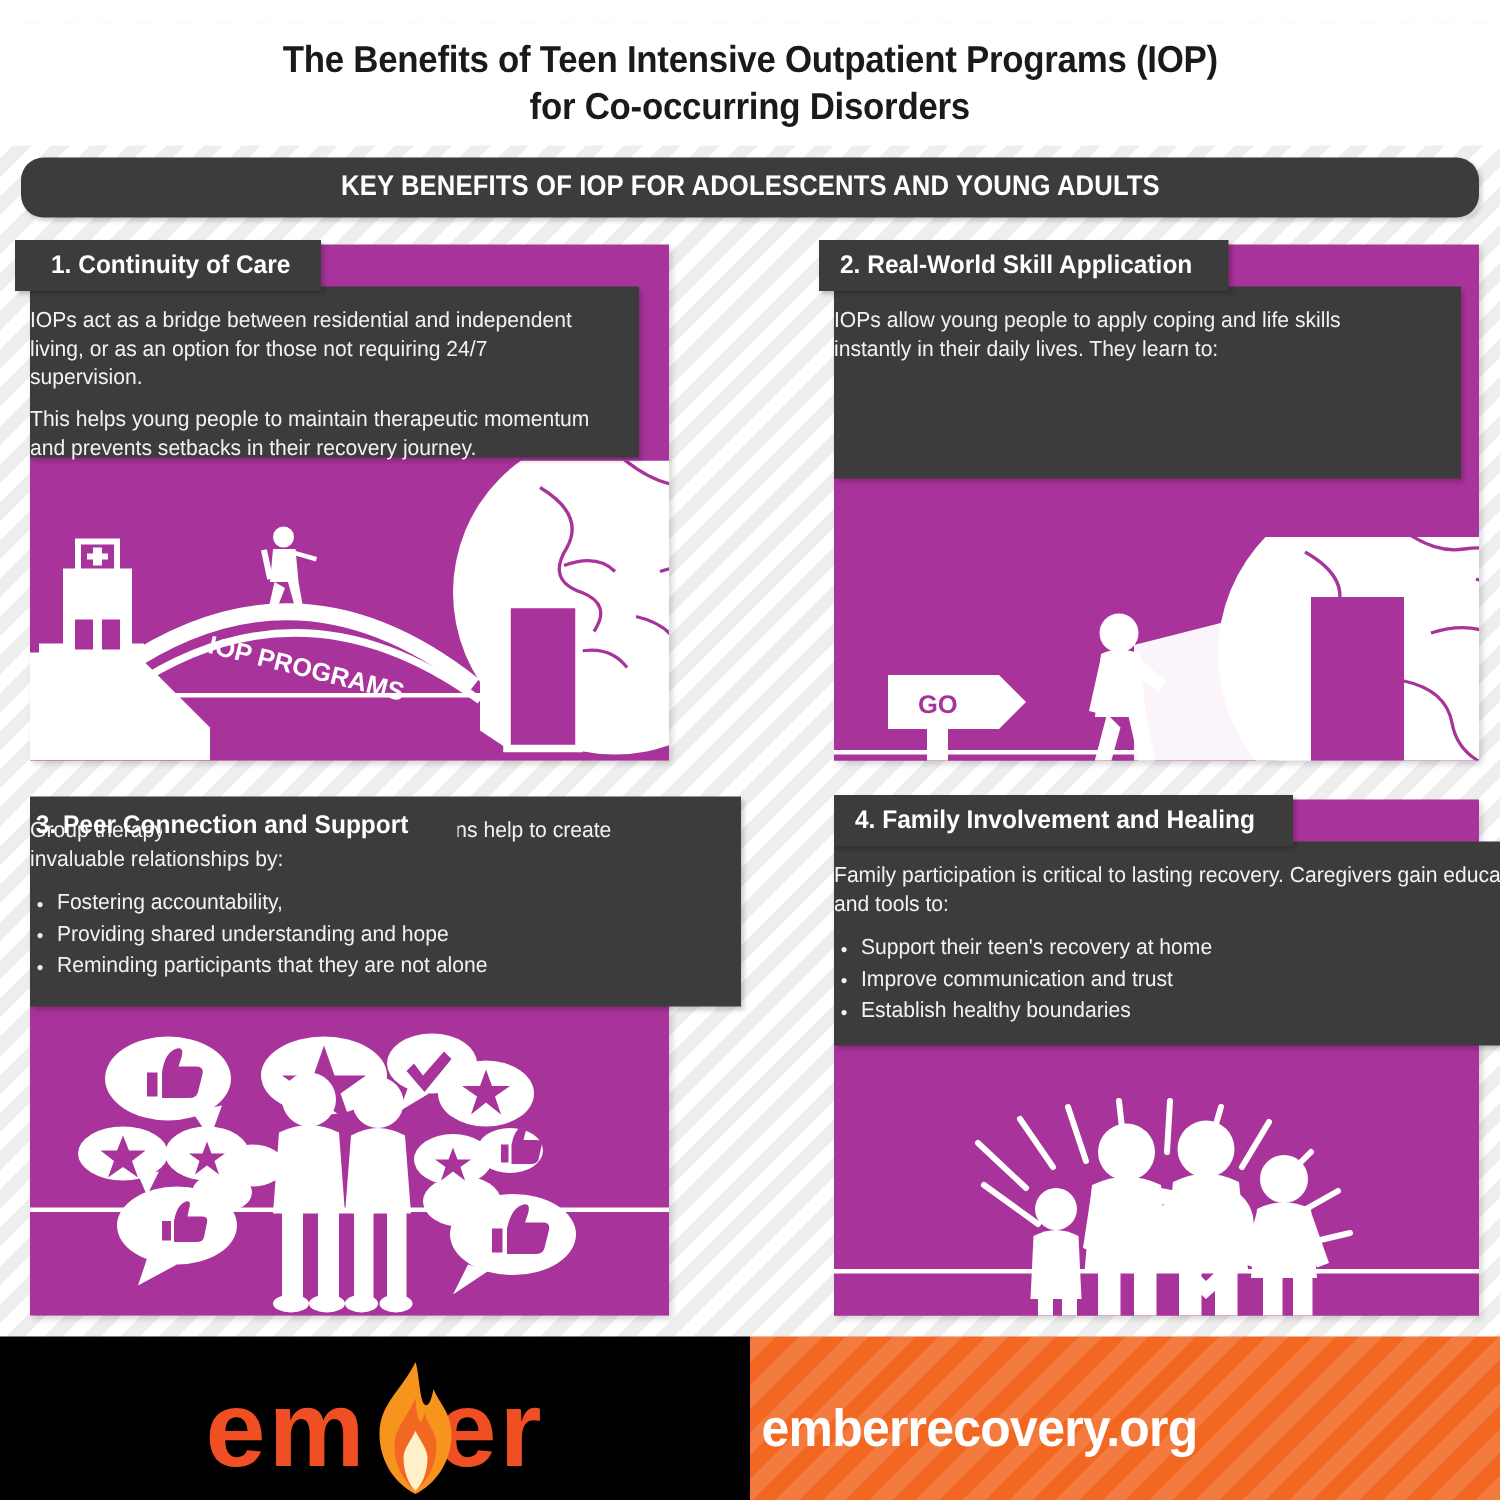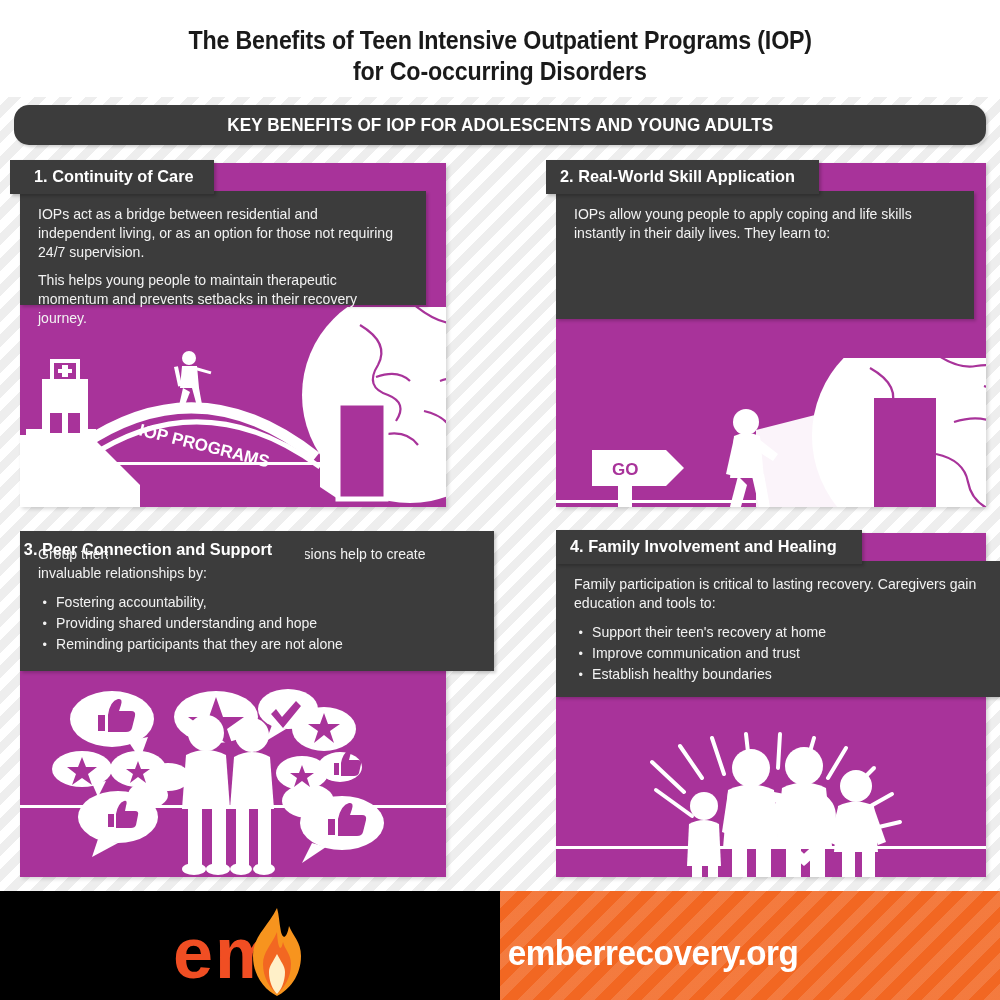--- a/index.html
+++ b/index.html
@@ -58,21 +58,21 @@
     transform:scaleX(.96);transform-origin:left center;}
   #tab1{left:10px;top:145px;padding-left:24px;}
   #tab2{left:546px;top:145px;}
   #tab3{left:20px;top:518px;background:transparent;box-shadow:none;padding-left:0;}
   #tab3 .t3-fill{position:absolute;left:88px;top:0;right:-8px;bottom:0;background:#3c3c3c;z-index:-1;}
   #tab3 span{padding-left:4px;}
   #tab4{left:556px;top:515px;}
 
   .body-box{
     position:absolute;background:#3c3c3c;z-index:3;
-    padding:14px 16px 12px 18px;box-sizing:border-box;
+    padding:14px 16px 12px 0;box-sizing:border-box;
     box-shadow:2px 2px 3px rgba(0,0,0,.2);
   }
   #box1{left:20px;top:176px;width:406px;height:114px;}
   #box2{left:556px;top:176px;width:418px;height:128px;}
   #box3{left:20px;top:516px;width:474px;height:140px;}
   #box4{left:556px;top:546px;width:504px;height:136px;}
 
   .body-box p{
     margin:0 0 9px 0;color:#f2f2f2;font-size:14.5px;line-height:19px;
     transform:scaleX(.97);transform-origin:left top;
@@ -386,20 +386,21 @@
       <li>Establish healthy boundaries</li>
     </ul>
   </div>
 
   <div class="footer">
     <div class="footer-left">
       <div class="logo-wrap">
         <div class="logo-text">
           <span>em</span>
           <span style="visibility:hidden">b</span>
+          <span>er</span>
         </div>
         <svg class="flame" viewBox="0 0 80 92" xmlns="http://www.w3.org/2000/svg">
           <path d="M40 2 C30 22 16 30 16 50 C16 70 28 84 40 90 C52 84 64 70 64 50
                    C64 36 56 30 52 20 C50 32 46 34 44 26 C42 16 42 8 40 2 Z" fill="#f7941e"></path>
           <path d="M40 26 C34 40 26 46 26 58 C26 72 33 82 40 88 C47 82 54 72 54 58
                    C54 48 48 44 46 36 C44 46 41 44 40 26 Z" fill="#f26722"></path>
           <path d="M40 48 C36 56 32 60 32 66 C32 76 36 84 40 88 C44 84 48 76 48 66
                    C48 60 44 56 40 48 Z" fill="#fff0c8"></path>
         </svg>
       </div>

